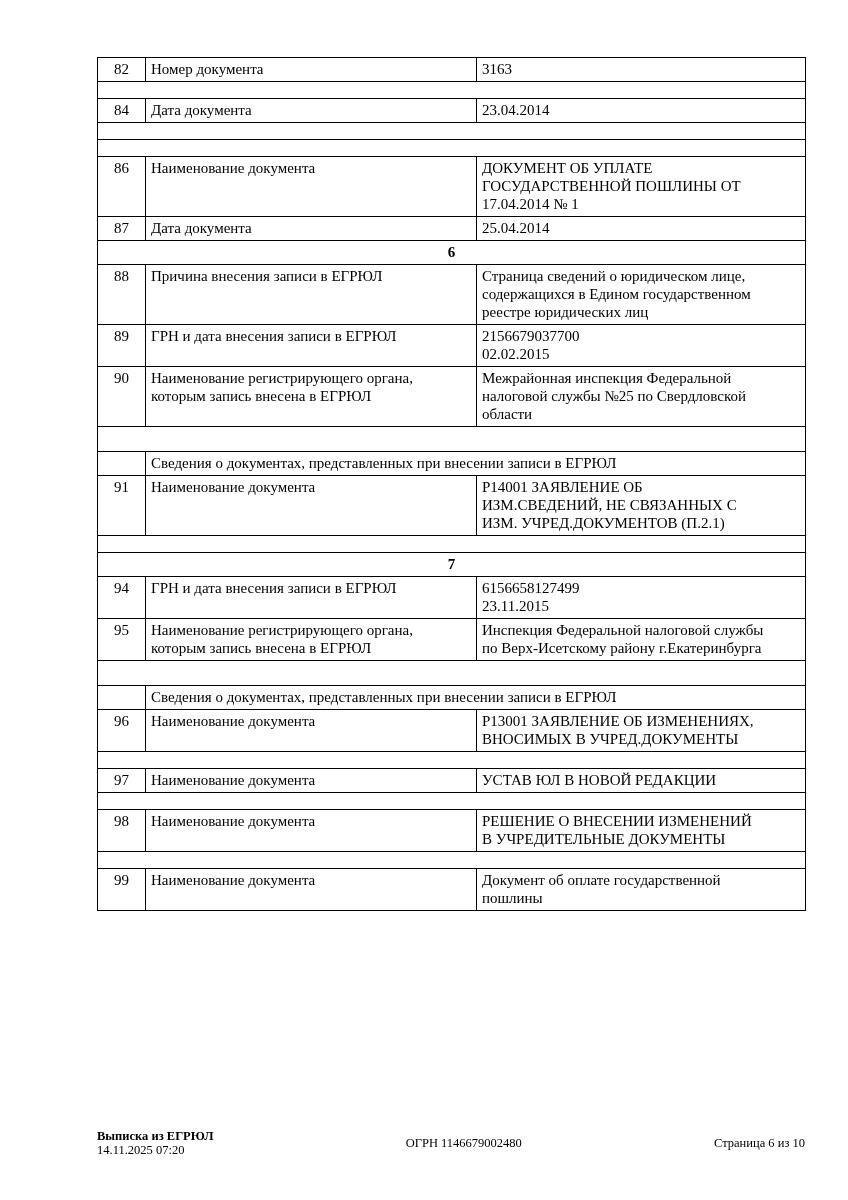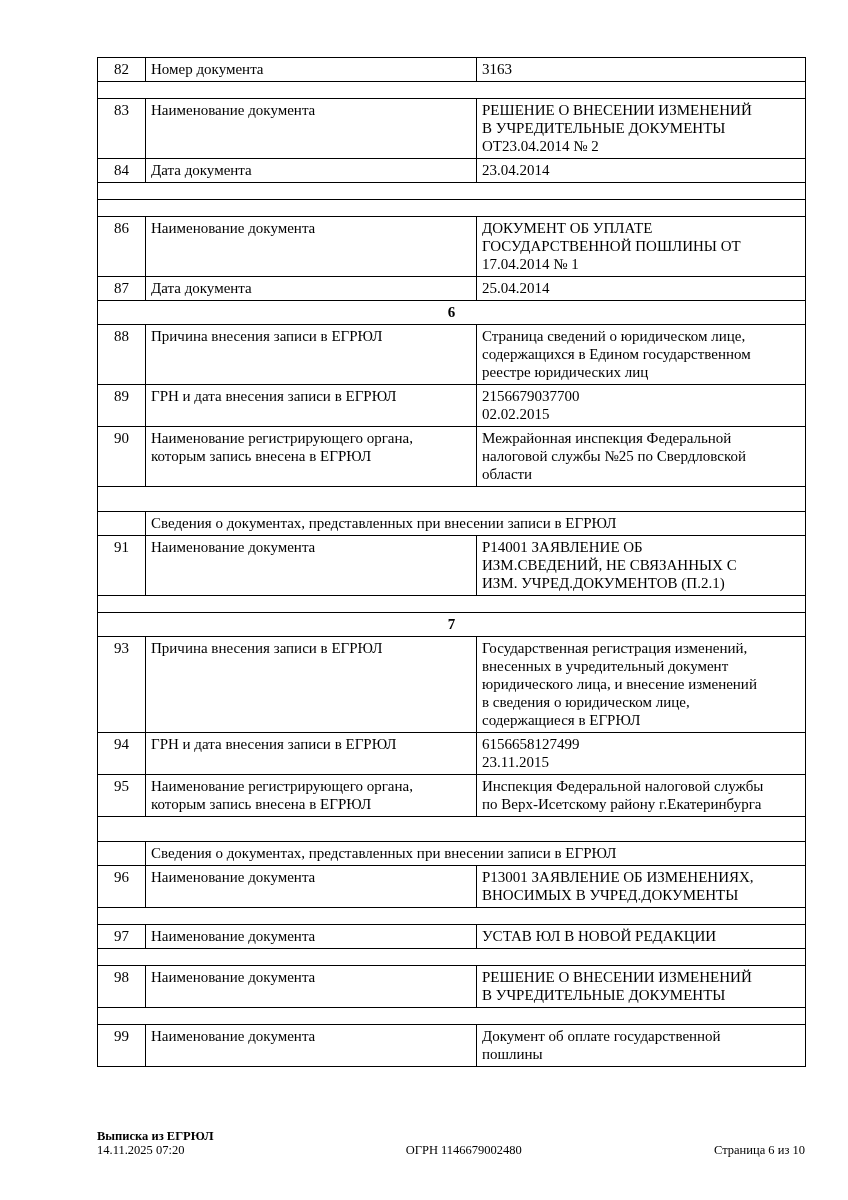--- a/index.html
+++ b/index.html
@@ -48,21 +48,21 @@
     text-align: center;
     font-weight: bold;
   }
   .footer {
     position: absolute;
     left: 81px;
     top: 1129px;
     width: 708px;
     display: flex;
     justify-content: space-between;
-    align-items: flex-end;
+    align-items: center;
     font-size: 12.5px;
     line-height: 14px;
   }
   .footer .doc-type { font-weight: bold; }
 </style>
 </head>
 <body>
 
 <div class="page">
 
@@ -75,27 +75,20 @@
     <tbody>
       <tr>
         <td class="c-num">82</td>
         <td class="c-label">Номер документа</td>
         <td class="c-value">3163</td>
       </tr>
       <tr class="gap-row">
           <td colspan="3"></td>
         </tr>
       <tr>
-        <td class="c-num">83</td>
-        <td class="c-label">Наименование документа</td>
-        <td class="c-value">РЕШЕНИЕ О ВНЕСЕНИИ ИЗМЕНЕНИЙ
-В УЧРЕДИТЕЛЬНЫЕ ДОКУМЕНТЫ
-ОТ23.04.2014 № 2</td>
-      </tr>
-      <tr>
         <td class="c-num">84</td>
         <td class="c-label">Дата документа</td>
         <td class="c-value">23.04.2014</td>
       </tr>
       <tr class="gap-row">
           <td colspan="3"></td>
         </tr>
       <tr class="gap-row">
           <td colspan="3"></td>
         </tr>
@@ -147,29 +140,20 @@
         <td class="c-label">Наименование документа</td>
         <td class="c-value">Р14001 ЗАЯВЛЕНИЕ ОБ
 ИЗМ.СВЕДЕНИЙ, НЕ СВЯЗАННЫХ С
 ИЗМ. УЧРЕД.ДОКУМЕНТОВ (П.2.1)</td>
       </tr>
       <tr class="gap-row">
           <td colspan="3"></td>
         </tr>
       <tr>
         <td colspan="3" class="section-cell">7</td>
-      </tr>
-      <tr>
-        <td class="c-num">93</td>
-        <td class="c-label">Причина внесения записи в ЕГРЮЛ</td>
-        <td class="c-value">Государственная регистрация изменений,
-внесенных в учредительный документ
-юридического лица, и внесение изменений
-в сведения о юридическом лице,
-содержащиеся в ЕГРЮЛ</td>
       </tr>
       <tr>
         <td class="c-num">94</td>
         <td class="c-label">ГРН и дата внесения записи в ЕГРЮЛ</td>
         <td class="c-value">6156658127499
 23.11.2015</td>
       </tr>
       <tr>
         <td class="c-num">95</td>
         <td class="c-label">Наименование регистрирующего органа,

